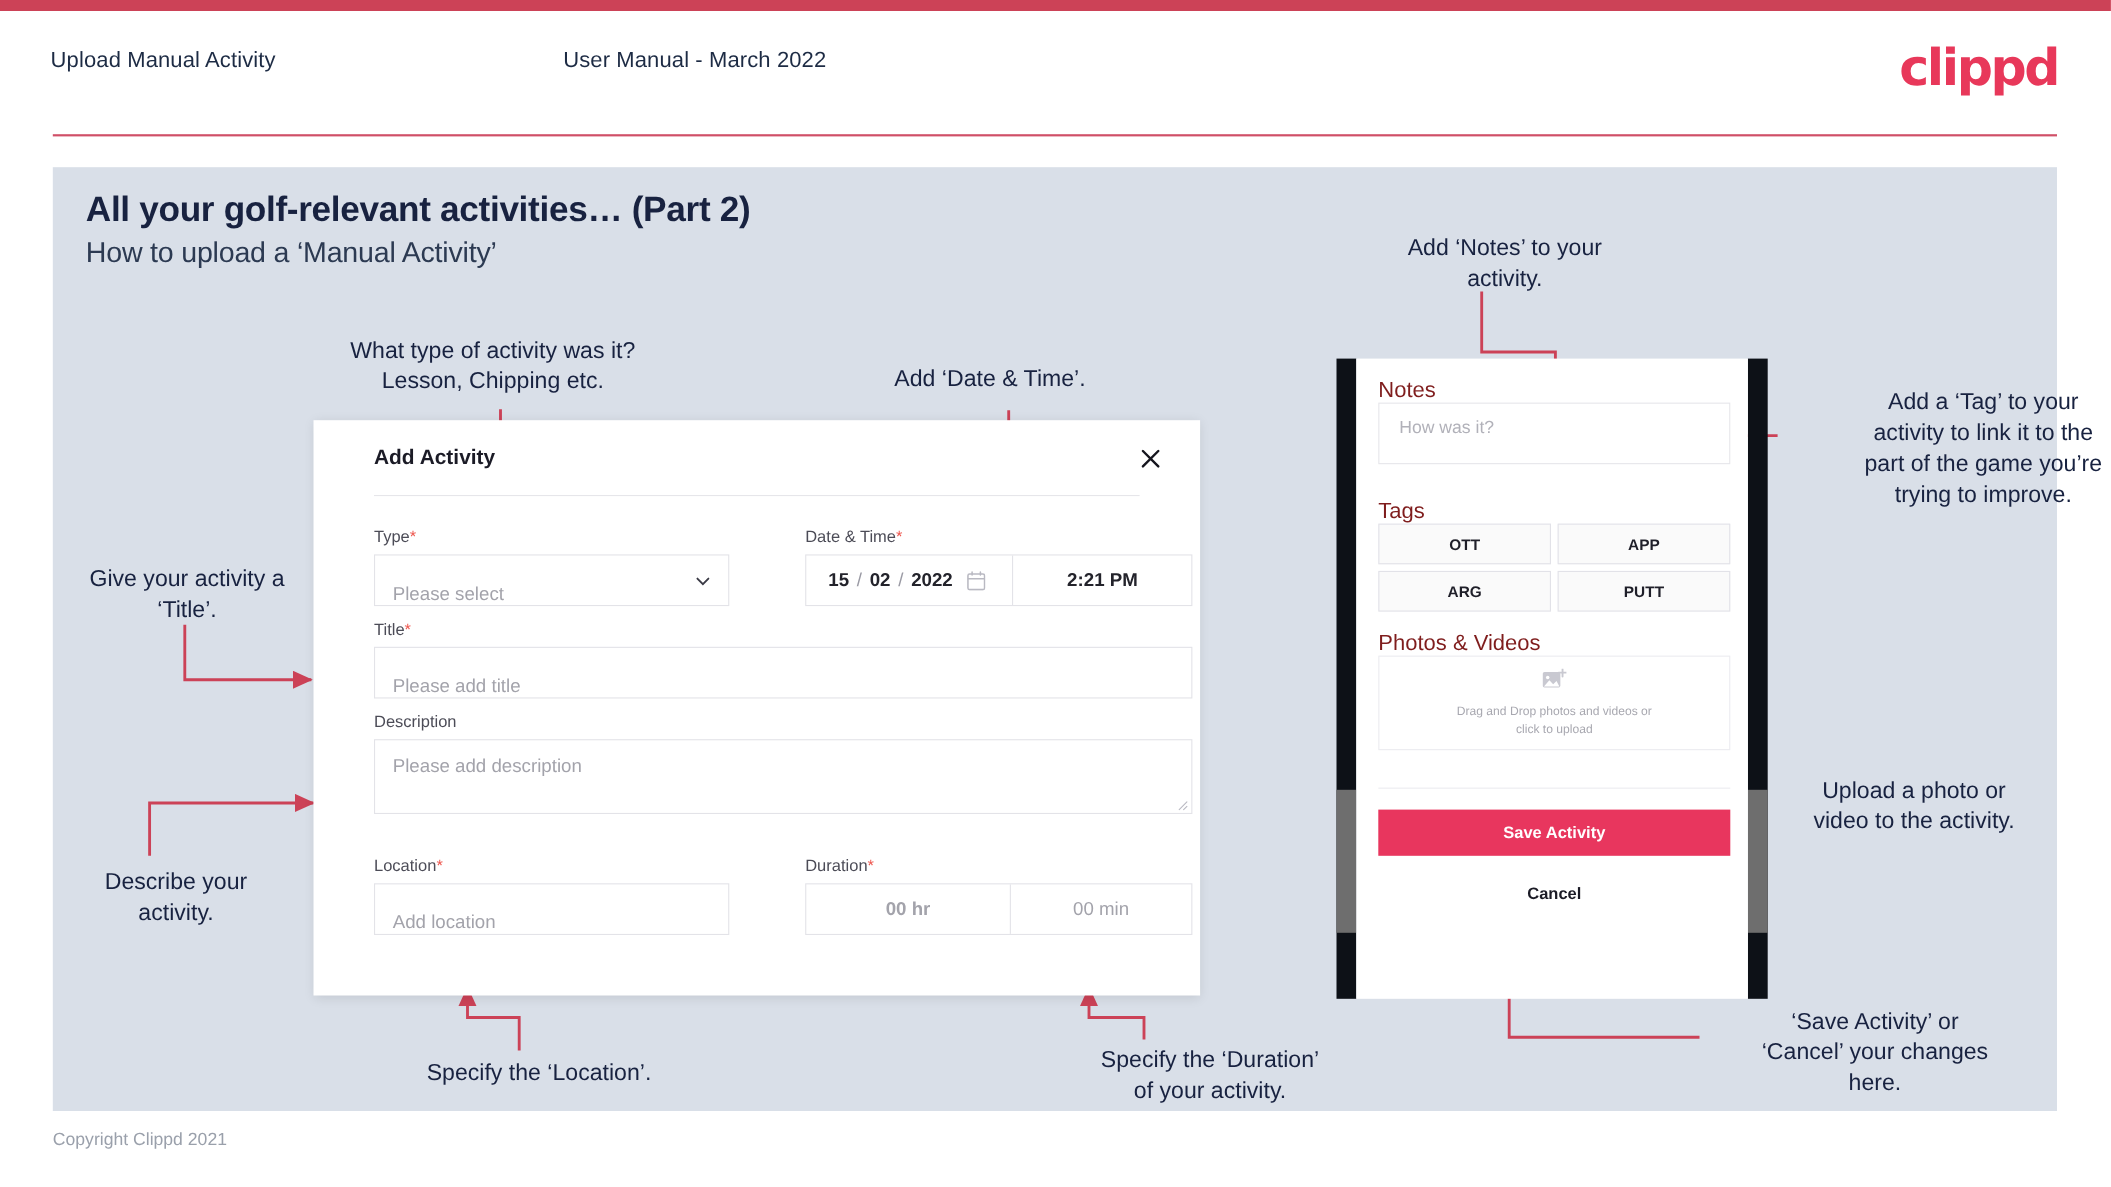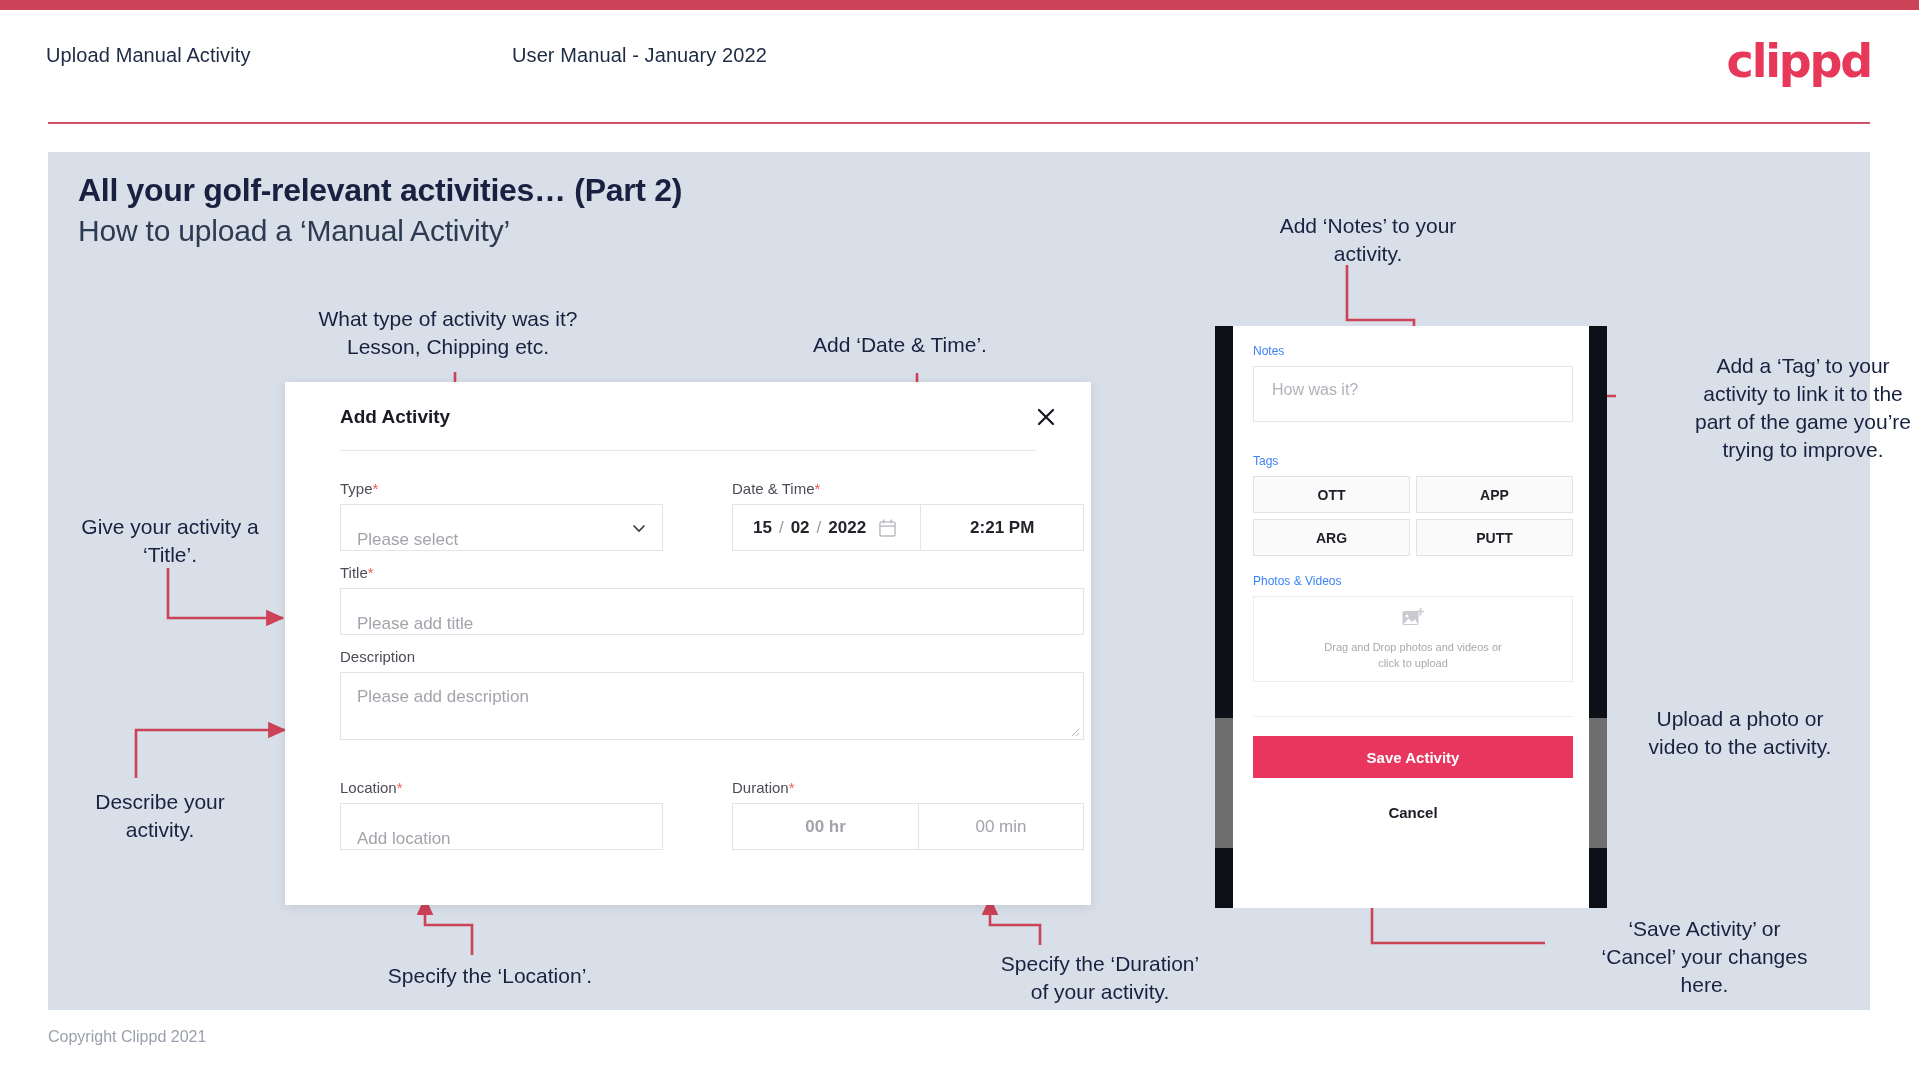--- a/index.html
+++ b/index.html
@@ -42,21 +42,21 @@
     position: absolute; left: 48px; top: 152px;
     width: 1822px; height: 858px;
     background: #d9dfe8;
   }
   .slide-title {
     position: absolute; left: 30px; top: 20px;
     font-size: 32px; font-weight: 700; color: #182240; letter-spacing: -.3px;
   }
   .slide-subtitle {
     position: absolute; left: 30px; top: 62px;
-    font-size: 30px; font-weight: 400; color: #2c3a52; letter-spacing: -.2px;
+    font-size: 26px; font-weight: 400; color: #2c3a52; letter-spacing: -.2px;
   }
 
   
   .anno {
     position: absolute;
     font-size: 21px; line-height: 28px;
     color: #182240; text-align: center; font-weight: 400;
   }
 
   
@@ -145,21 +145,21 @@
     position: absolute; left: 1215px; top: 326px;
     width: 392px; height: 582px;
   }
   .phone-edge { position:absolute; top:0; width:18px; height:582px; background:#0d1117; }
   .phone-edge.l { left: 0; }
   .phone-edge.r { right: 0; }
   .phone-edge .mid { position:absolute; left:0; top:392px; width:18px; height:130px; background:#6e6e6e; }
   .phone-screen {
     position:absolute; left:18px; top:0; width:356px; height:582px; background:#fff;
   }
-  .m-label { position:absolute; font-size:12px; color:#3b82f6;text-align:right; }
+  .m-label { position:absolute; font-size:20px; color:#7f1d1d;text-align:right; }
   .m-box {
     position:absolute; border:1px solid #e6e6ea; background:#fff;
   }
   .m-box .ph { padding: 14px 0 0 18px; font-size:16px; color:#b1b1b9; }
   .tag-btn {
     position:absolute; border:1px solid #e2e2e8; background:#fafafa;
     display:flex; align-items:center; justify-content:center;
     font-size:14px; font-weight:700; color:#1f1f29;
   }
   .drop-zone {
@@ -187,21 +187,21 @@
   }
 </style>
 </head>
 <body>
 
 <div class="page">
 
   <div class="topbar"></div>
 
   <div class="header-title">Upload Manual Activity</div>
-  <div class="header-subtitle">User Manual - January 2022</div>
+  <div class="header-subtitle">User Manual - March 2022</div>
   <div class="logo">clippd</div>
   <div class="header-rule"></div>
 
   <div class="slide">
     <div class="slide-title">All your golf-relevant activities… (Part 2)</div>
     <div class="slide-subtitle">How to upload a ‘Manual Activity’</div>
   </div>
 
   <div class="anno" style="left:298px; top:305px; width:300px;">
     <div>What type of activity was it?</div>

